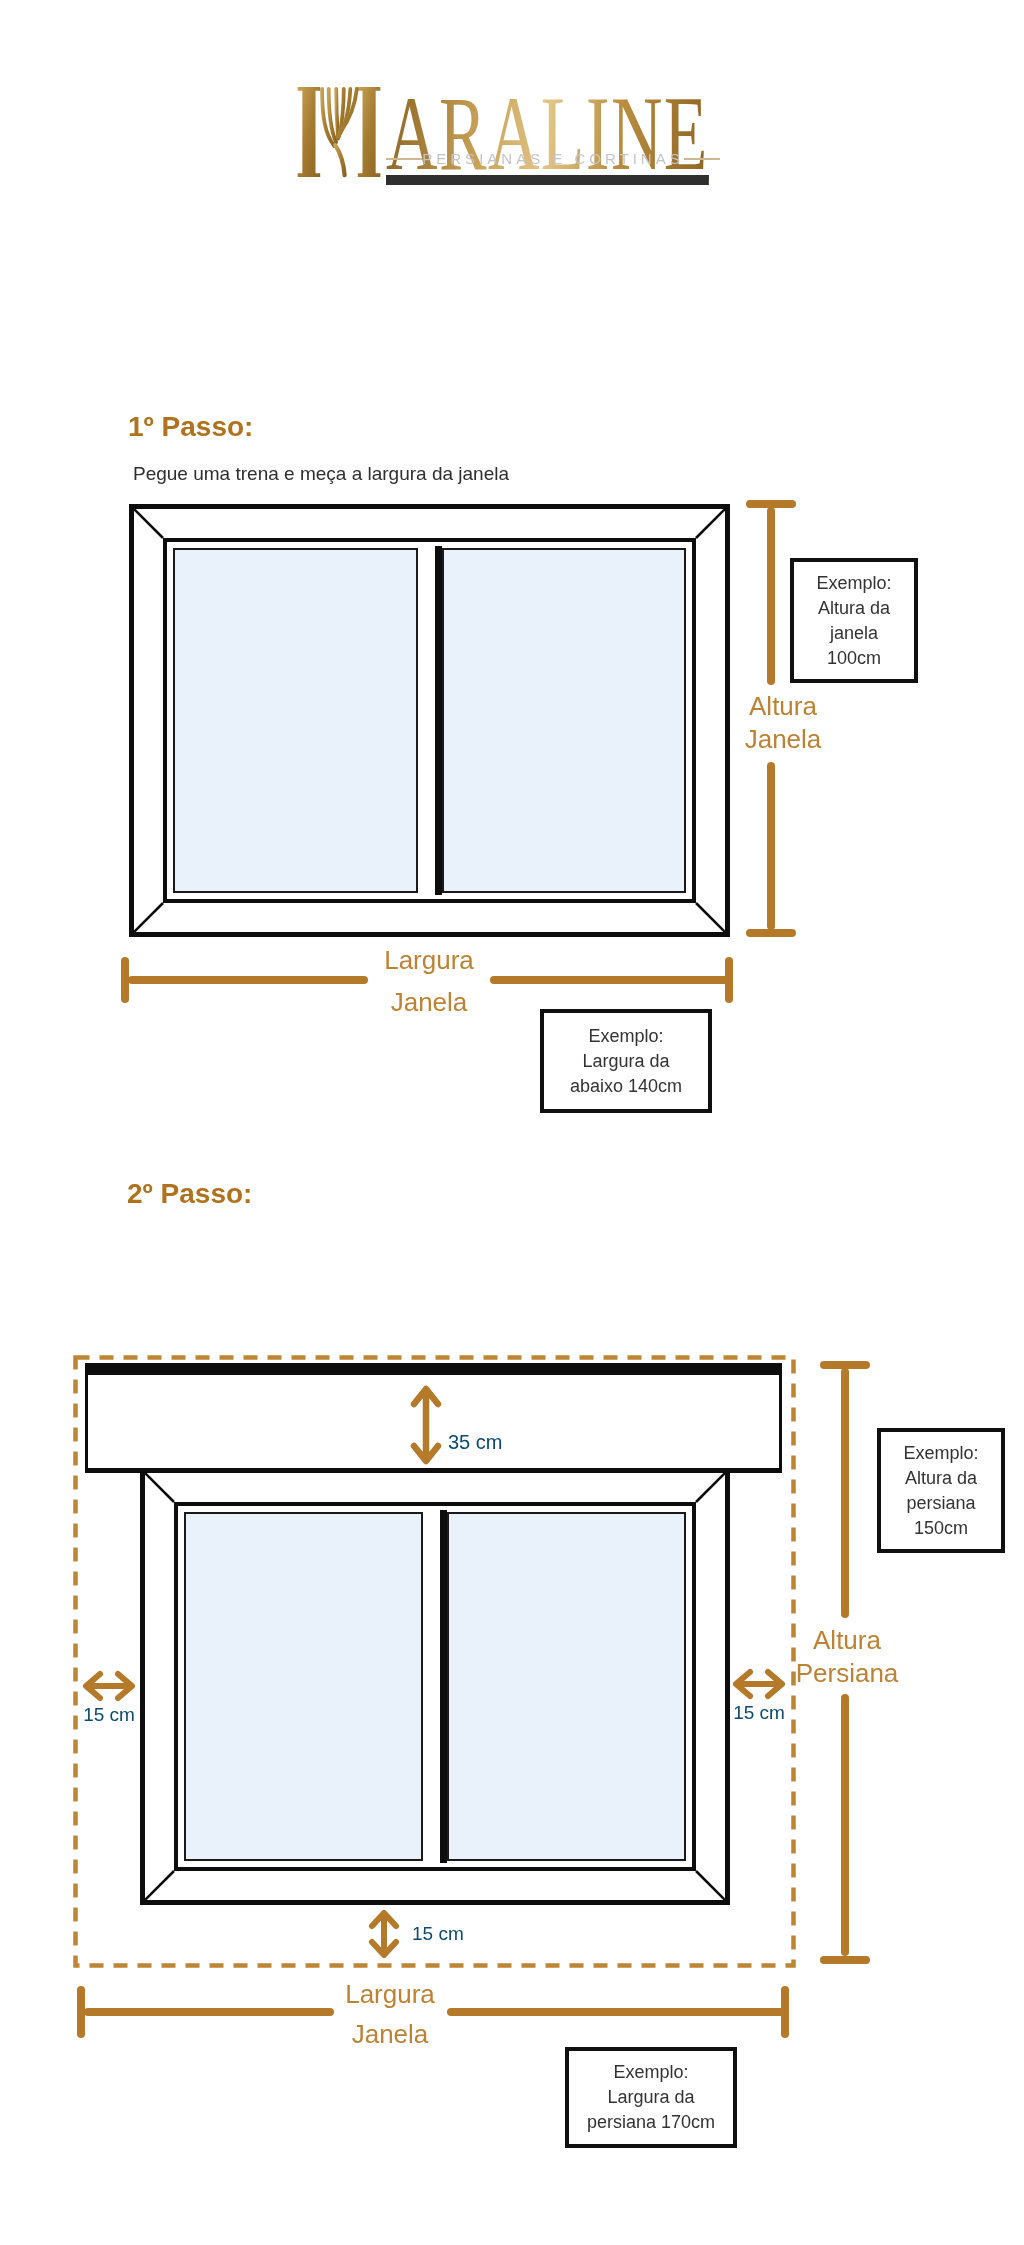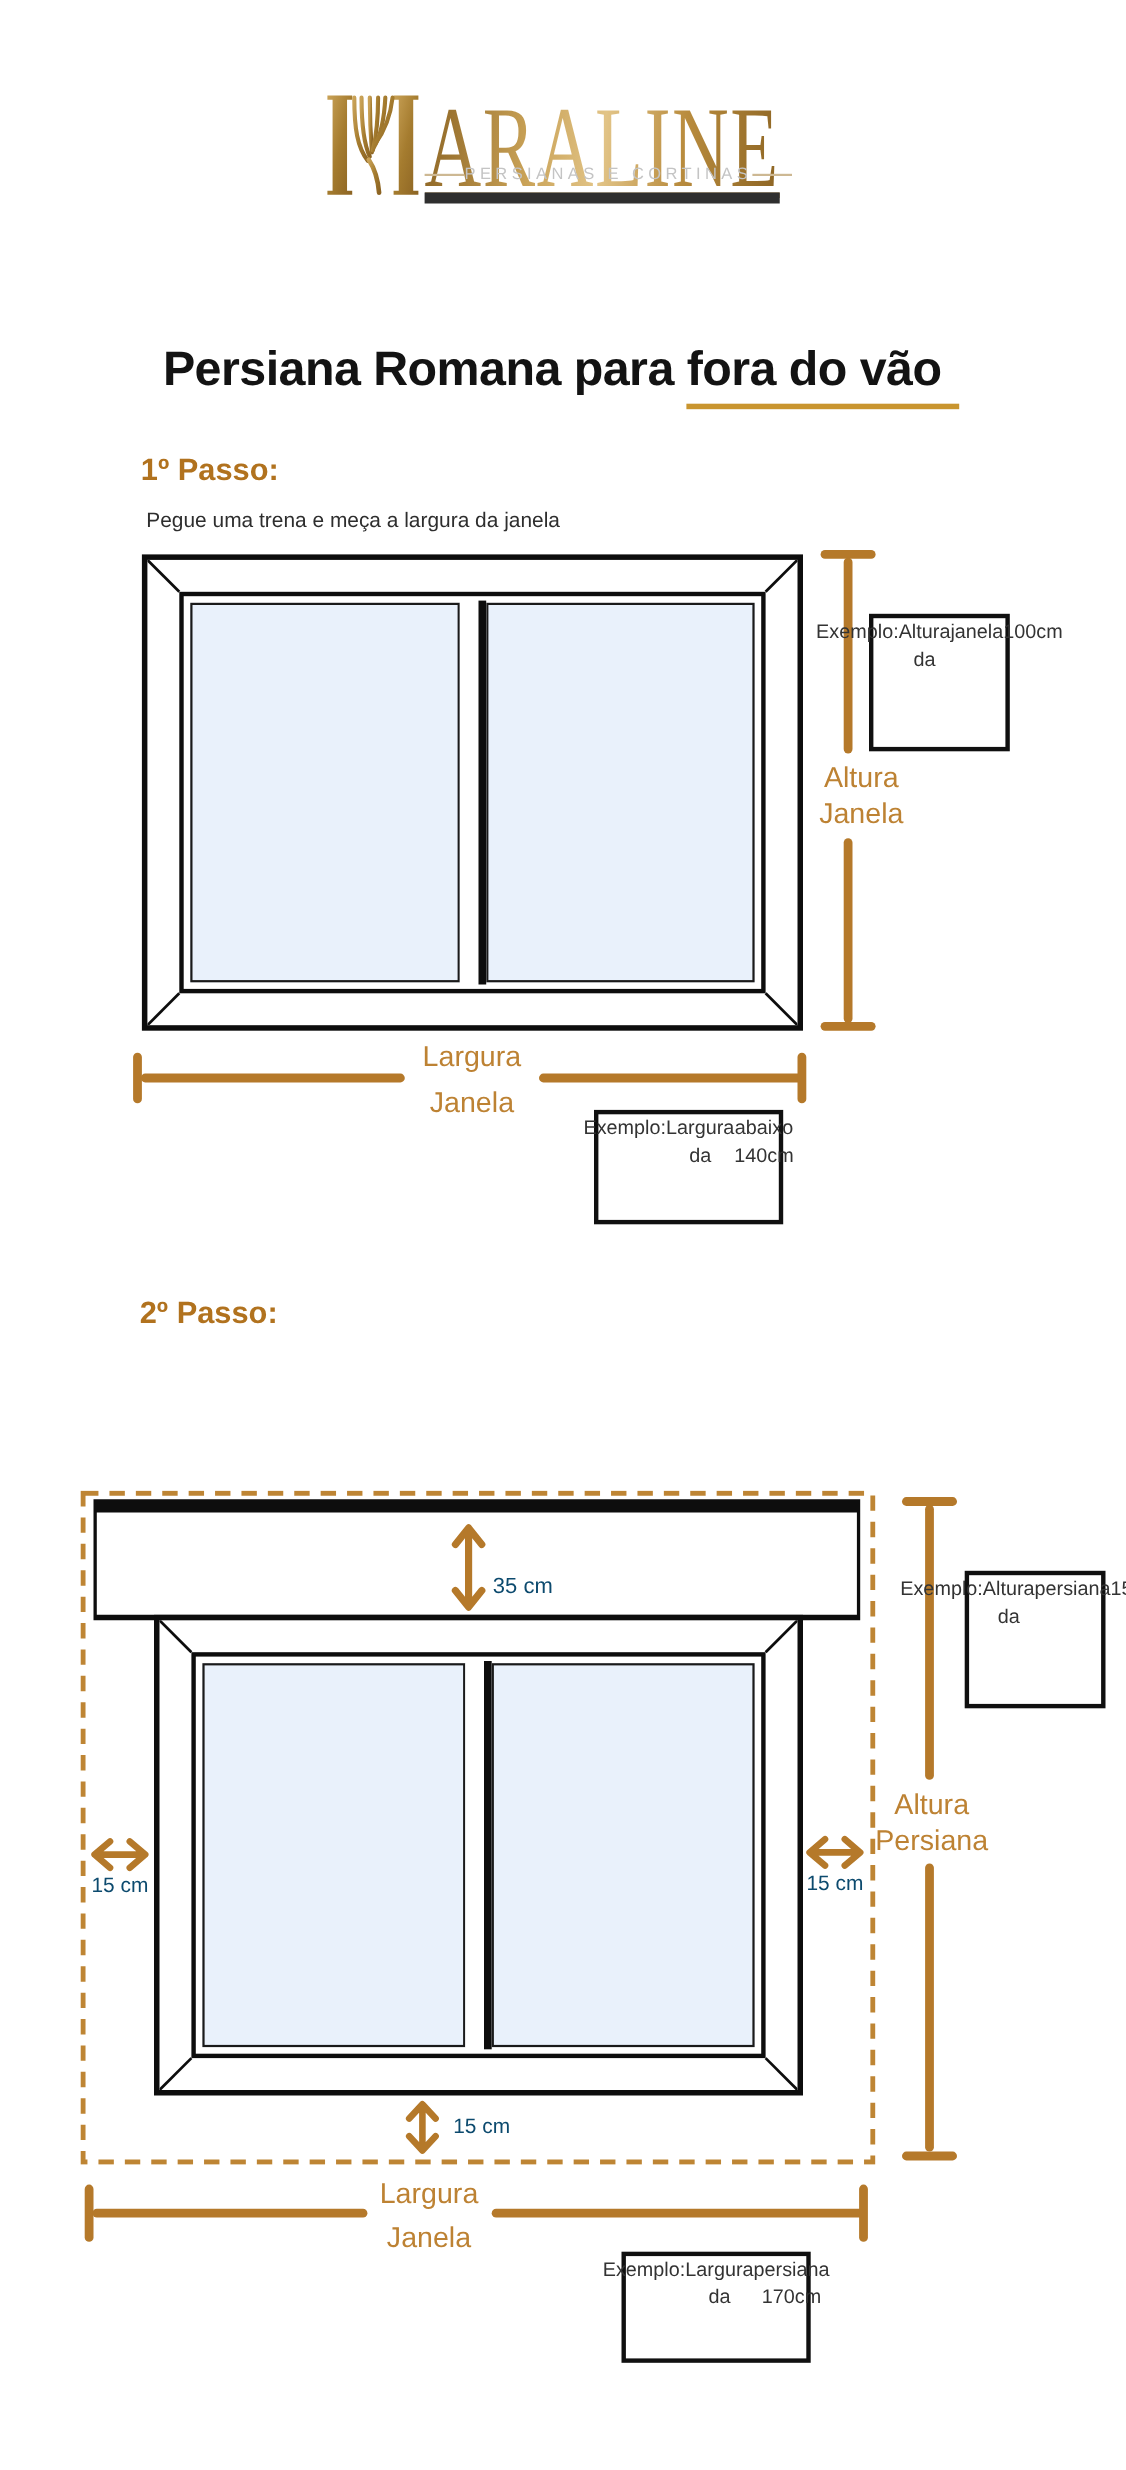--- a/index.html
+++ b/index.html
@@ -51,21 +51,21 @@
   .arrow{position:absolute;color:#b5792a;}
   .dashed-rect{position:absolute;color:#be8534;}
 
   
   .bar{position:absolute;left:85px;top:1363px;width:697px;height:110px;background:#fff;
        box-sizing:border-box;border-top:12px solid #0d0d0d;border-left:3px solid #0d0d0d;
        border-right:3px solid #0d0d0d;border-bottom:5px solid #0d0d0d;}
 
   
   .xbox{position:absolute;background:#fff;border:4px solid #101010;box-sizing:border-box;
-        display:flex;flex-direction:row;justify-content:center;text-align:center;
+        display:flex;flex-direction:column;justify-content:center;text-align:center;
         font-size:18px;line-height:25px;color:#333;}
   #xbox1{left:790px;top:558px;width:128px;height:125px;}
   #xbox2{left:540px;top:1009px;width:172px;height:104px;}
   #xbox3{left:877px;top:1428px;width:128px;height:125px;}
   #xbox4{left:565px;top:2047px;width:172px;height:101px;}
 </style>
 </head>
 <body>
 
 <div class="page">
@@ -94,21 +94,20 @@
       </svg>
       <span class="brand">ARALINE</span>
     </div>
     <div class="tagline-row">
       <span class="tl-dash"></span>
       <span class="tagline">PERSIANAS E CORTINAS</span>
       <span class="tl-dash"></span>
     </div>
   </div>
 
-  <h1 class="title"><span>Persiana Romana para </span><span class="u">fora do vão</span></h1>
 
   <h2 class="step-heading" id="step1-heading">1º Passo:</h2>
   <p class="step-text" id="step1-desc">Pegue uma trena e meça a largura da janela</p>
 
   <div class="window" style="left:129px;top:504px;width:601px;height:433px;">
     <svg class="bevel" viewBox="0 0 591 423" preserveAspectRatio="none">
       <g stroke="#0d0d0d" stroke-width="2.5">
         <line x1="0" y1="0" x2="29" y2="29"></line>
         <line x1="591" y1="0" x2="562" y2="29"></line>
         <line x1="0" y1="423" x2="29" y2="394"></line>

